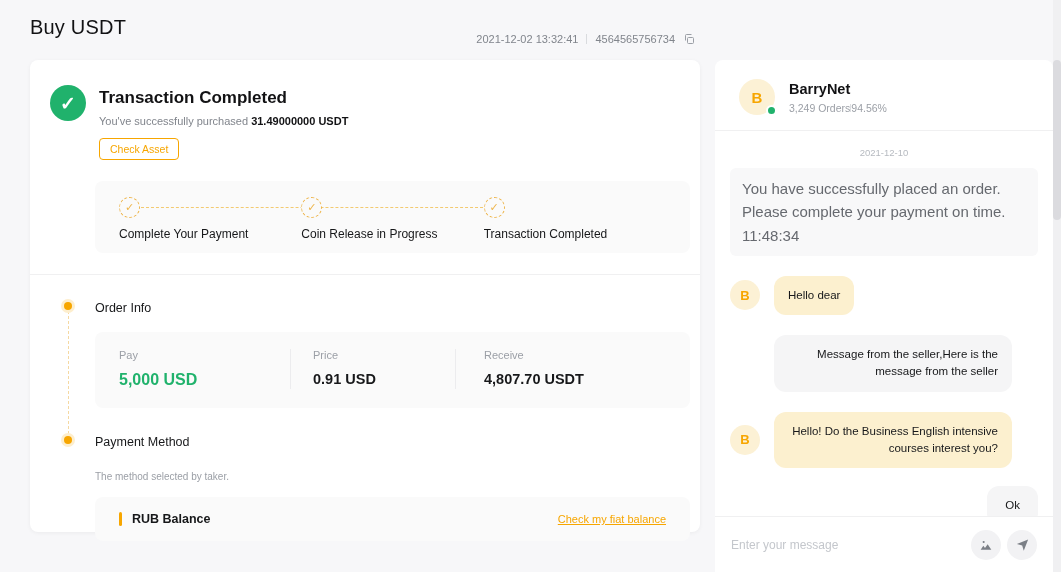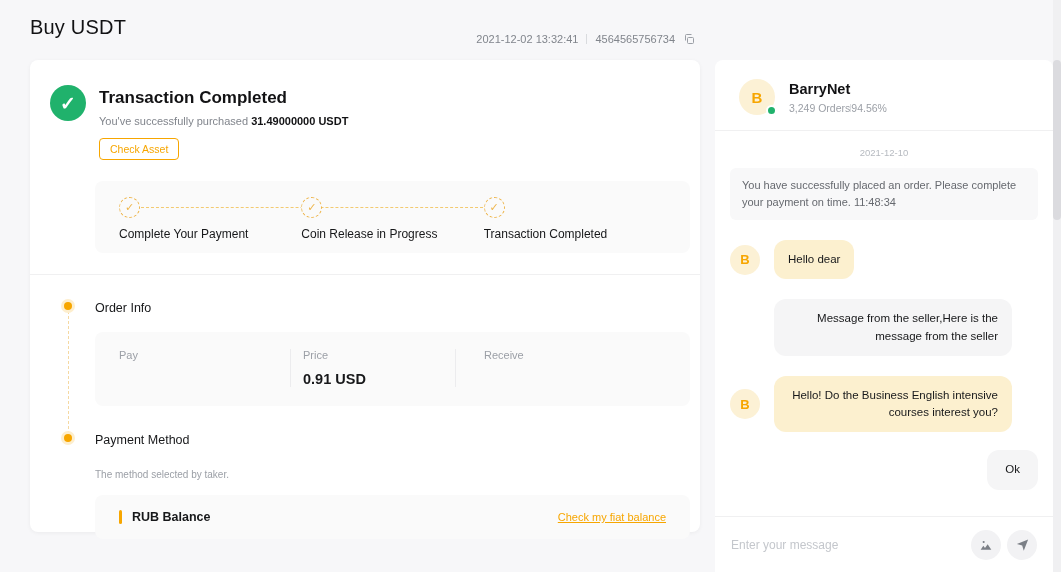--- a/index.html
+++ b/index.html
@@ -80,21 +80,21 @@
     border-radius:50%; background:#f7a600; box-shadow:0 0 0 3px #fdeecd;
   }
   .section-note { font-size:10px; color:#9b9fa6; margin-top:22px; }
 
   .info-card {
     margin-top:17px; background:#fafafa; border-radius:8px;
     display:flex; padding:17px 0 19px;
   }
   .info-col { padding-left:24px; }
   .info-col.c1 { width:195px; }
-  .info-col.c2 { width:165px; border-left:1px solid #ececee; padding-left:12px; }
+  .info-col.c2 { width:165px; border-left:1px solid #ececee; padding-left:22px; }
   .info-col.c3 { flex:1; border-left:1px solid #ececee; padding-left:28px; }
   .info-label { font-size:11px; color:#9b9fa6; }
   .info-value { font-size:14.5px; font-weight:bold; color:#17181a; margin-top:10px; }
   .info-value.green { color:#20b26c; font-size:16px; }
 
   .pm-section { margin-top:27px; }
   .method-card {
     margin-top:15px; background:#fafafa; border-radius:8px; height:44px;
     display:flex; align-items:center; justify-content:space-between; padding:0 24px;
   }
@@ -123,21 +123,21 @@
     background:#20b26c; border:2px solid #fff; border-radius:50%;
   }
   .chat-name { font-size:14.5px; font-weight:bold; color:#121214; }
   .chat-stats { display:flex; align-items:center; gap:0; font-size:10.5px; color:#9b9fa6; margin-top:5px; }
   .stats-divider { width:1px; height:8px; background:#dcdee1; }
 
   .chat-body { flex:1; padding:12px 15px 0; overflow:hidden; }
   .chat-date { text-align:center; font-size:9.5px; color:#b6bac0; margin:4px 0 10px; }
   .system-msg {
     background:#f8f8f9; border-radius:6px; padding:9px 12px;
-    font-size:11px; color:#66696f; line-height:1.55;
+    font-size:15px; color:#66696f; line-height:1.55;
   }
   .msg-row { display:flex; align-items:center; gap:14px; margin-top:20px; }
   .msg-row.no-avatar { padding-left:44px; }
   .msg-row.user { justify-content:flex-end; margin-top:18px; }
   .bubble {
     border-radius:12px; padding:11px 14px; font-size:11.5px; color:#17181a;
     line-height:1.5; max-width:238px;text-align:right;
   }
   .bubble.cream { background:#fcf0cf; }
   .bubble.gray  { background:#f5f5f6; }
@@ -215,27 +215,29 @@
     <div class="timeline-dash"></div>
 
     <div class="section-heading">
       <span class="bullet"></span>
       <span>Order Info</span>
     </div>
 
     <div class="info-card">
       <div class="info-col c1">
         <div class="info-label">Pay</div>
+        <div class="info-value green">5,000 USD</div>
       </div>
       <div class="info-col c2">
         <div class="info-label">Price</div>
         <div class="info-value">0.91 USD</div>
       </div>
       <div class="info-col c3">
         <div class="info-label">Receive</div>
+        <div class="info-value">4,807.70 USDT</div>
       </div>
     </div>
 
     <div class="pm-section">
       <div class="section-heading">
         <span class="bullet"></span>
         <span>Payment Method</span>
       </div>
       <div class="section-note">The method selected by taker.</div>
 

